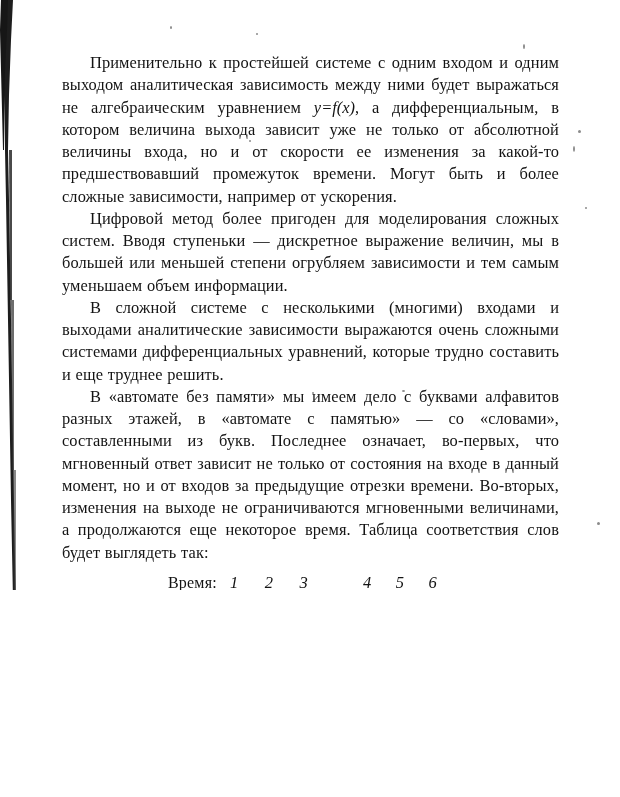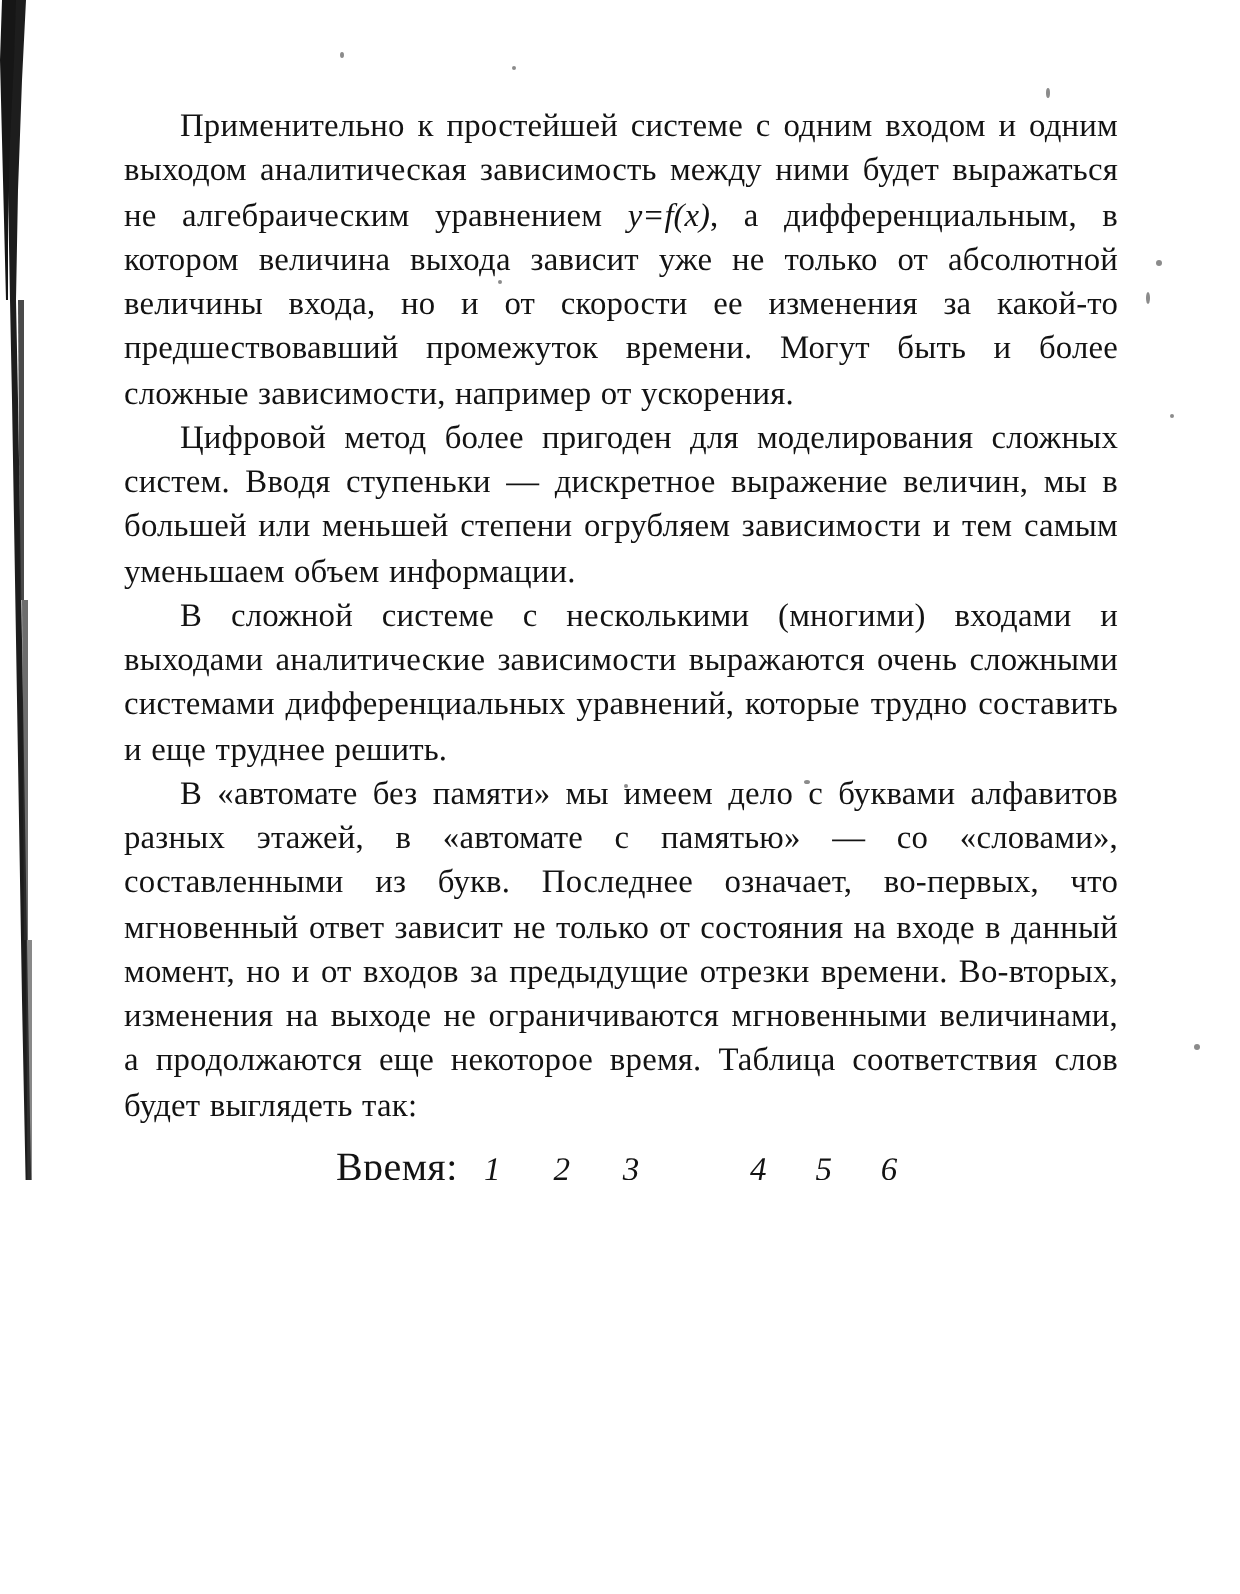--- a/index.html
+++ b/index.html
@@ -87,21 +87,21 @@
   }
 
   .row-time td { height: 24px; }
   .row-head td { height: 24px; }
   .row-letters td { height: 24px; }
   .row-rule td { height: 7px; }
   .row-word td { height: 24px; text-align: center; }
 
   .lbl-time {
     padding-right: 16px;
-    font-size: 20px;
+    font-size: 16px;
     letter-spacing: .2px;
   }
 
   .num {
     font-style: italic;
     font-size: 16.5px;
     text-align: center;
     width: 31px;
   }
   .gap { width: 22px; }

